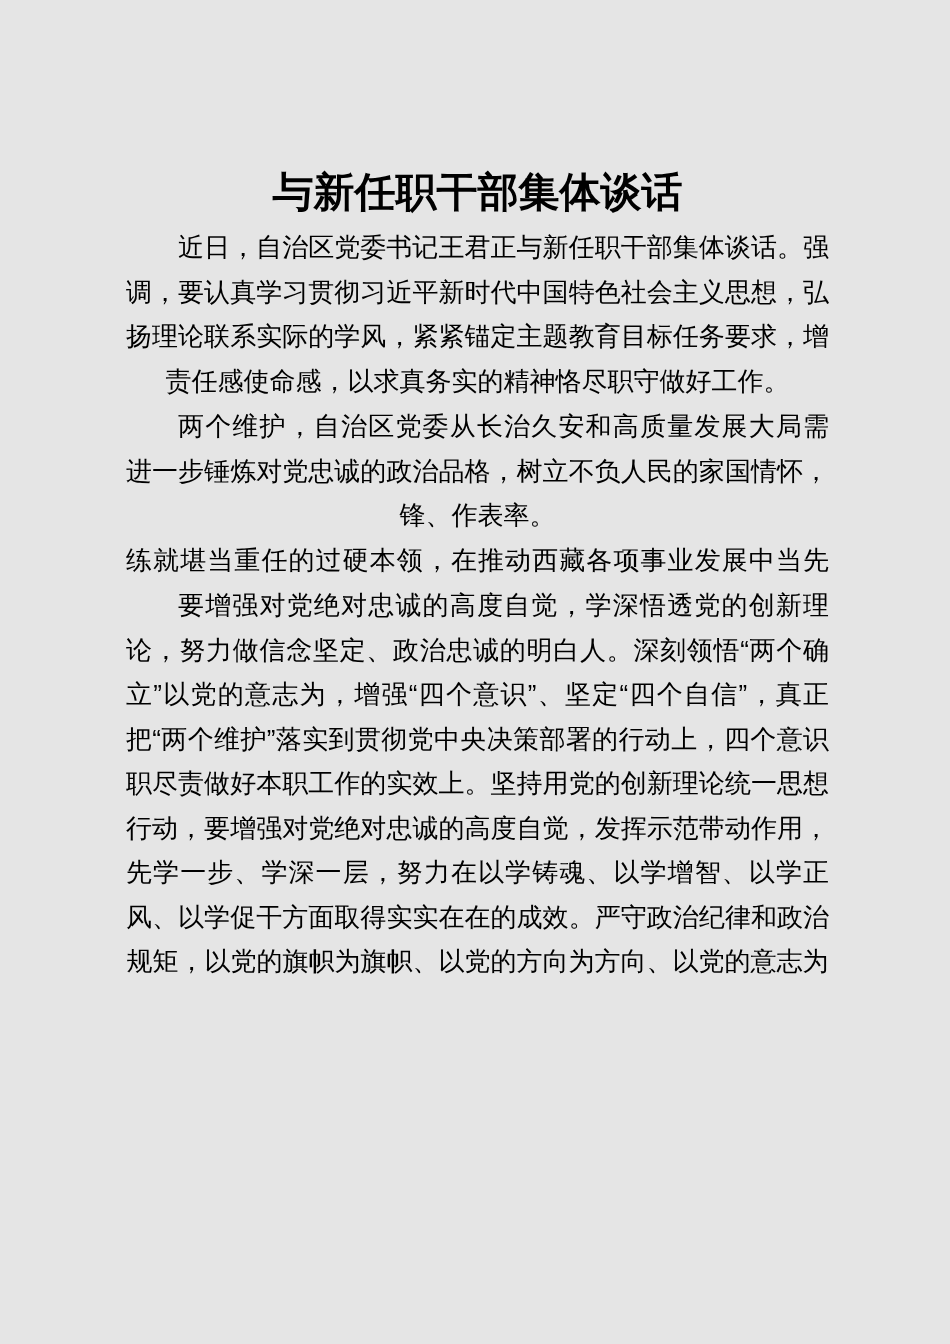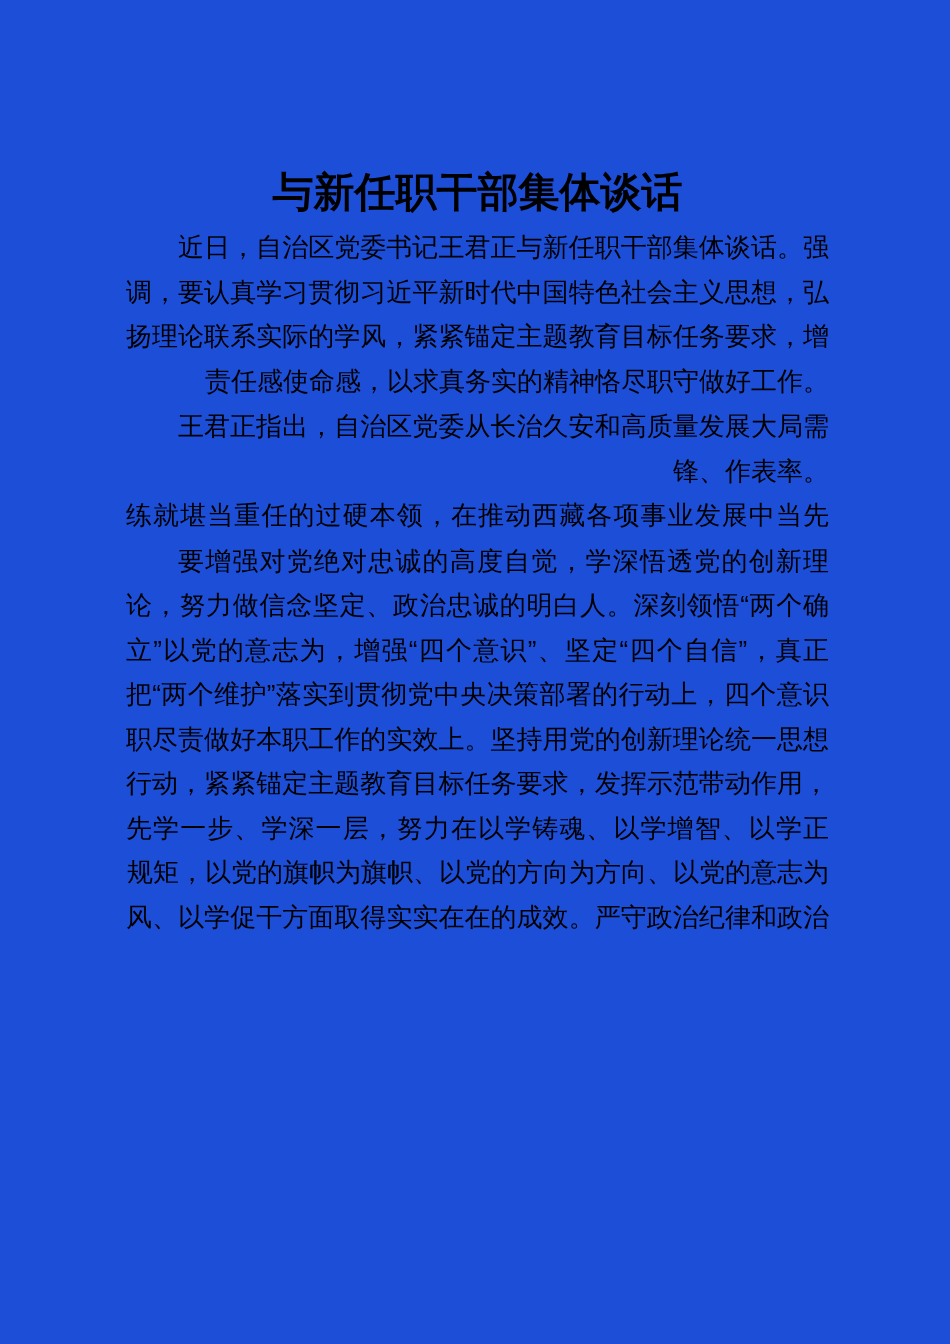--- a/index.html
+++ b/index.html
@@ -4,21 +4,21 @@
 <style>
   html, body {
     margin: 0;
     padding: 0;
     background: #ffffff;
   }
   .page {
     position: relative;
     width: 950px;
     height: 1344px;
-    background: #1d4ed8;
+    background: #e5e5e5;
     overflow: hidden;
     font-family: "Liberation Sans", sans-serif;
     color: #000000;
   }
   .content {
     position: absolute;
     top: 168px;
     left: 125px;
     width: 705px;
   }
@@ -39,21 +39,21 @@
     color: #000000;
   }
   .para {
     margin: 1px;
     padding: 0;
   }
   .line {
     height: 44.5px;
     line-height: 44.5px;
     overflow: hidden;
-    text-align: right;
+    text-align: center;
     white-space: nowrap;
   }
   .line.justify {
     text-align: justify;
     text-align-last: justify;
     white-space: normal;
   }
   .line.indent {
     text-indent: 52px;
   }
@@ -65,30 +65,31 @@
   <div class="content">
     <h1 class="doc-title">与新任职干部集体谈话</h1>
     <div class="doc-body" id="doc-body">
         <div class="para">
           <div class="line justify indent">近日，自治区党委书记王君正与新任职干部集体谈话。强</div>
           <div class="line justify">调，要认真学习贯彻习近平新时代中国特色社会主义思想，弘</div>
           <div class="line justify">扬理论联系实际的学风，紧紧锚定主题教育目标任务要求，增强</div>
           <div class="line">责任感使命感，以求真务实的精神恪尽职守做好工作。</div>
         </div>
         <div class="para">
-          <div class="line justify indent">王君正指出，自治区党委从长治久安和高质量发展大局需</div>
+          <div class="line justify indent">两个维护，自治区党委从长治久安和高质量发展大局需</div>
+          <div class="line justify">进一步锤炼对党忠诚的政治品格，树立不负人民的家国情怀，</div>
           <div class="line">锋、作表率。</div>
           <div class="line justify">练就堪当重任的过硬本领，在推动西藏各项事业发展中当先</div>
         </div>
         <div class="para">
           <div class="line justify indent">要增强对党绝对忠诚的高度自觉，学深悟透党的创新理</div>
           <div class="line justify">论，努力做信念坚定、政治忠诚的明白人。深刻领悟“两个确</div>
           <div class="line justify">立”以党的意志为，增强“四个意识”、坚定“四个自信”，真正</div>
           <div class="line justify">把“两个维护”落实到贯彻党中央决策部署的行动上，四个意识</div>
           <div class="line justify">职尽责做好本职工作的实效上。坚持用党的创新理论统一思想</div>
-          <div class="line justify">行动，紧紧锚定主题教育目标任务要求，发挥示范带动作用，</div>
+          <div class="line justify">行动，要增强对党绝对忠诚的高度自觉，发挥示范带动作用，</div>
           <div class="line justify">先学一步、学深一层，努力在以学铸魂、以学增智、以学正</div>
+          <div class="line justify">风、以学促干方面取得实实在在的成效。严守政治纪律和政治</div>
           <div class="line">规矩，以党的旗帜为旗帜、以党的方向为方向、以党的意志为</div>
-          <div class="line justify">风、以学促干方面取得实实在在的成效。严守政治纪律和政治</div>
         </div>
       </div>
   </div>
 </div>
 
 </body></html>

